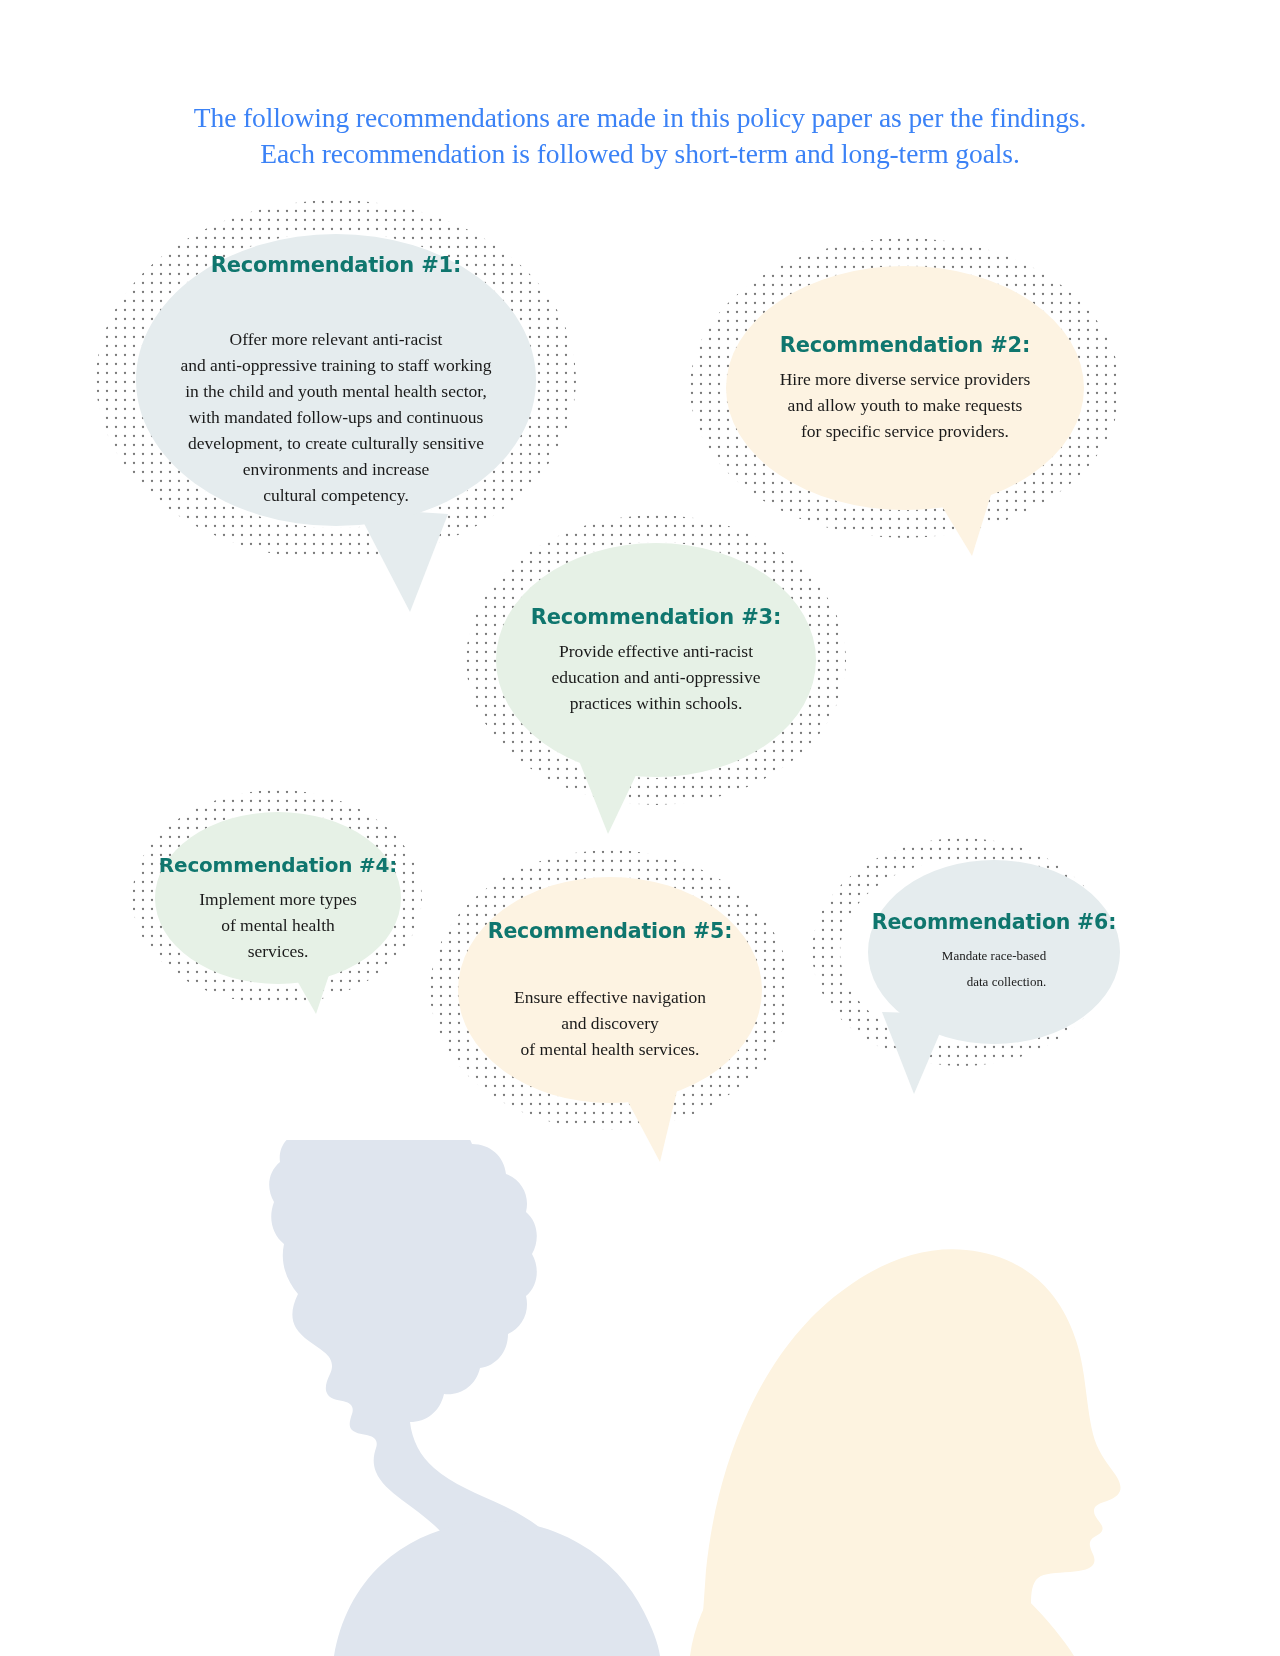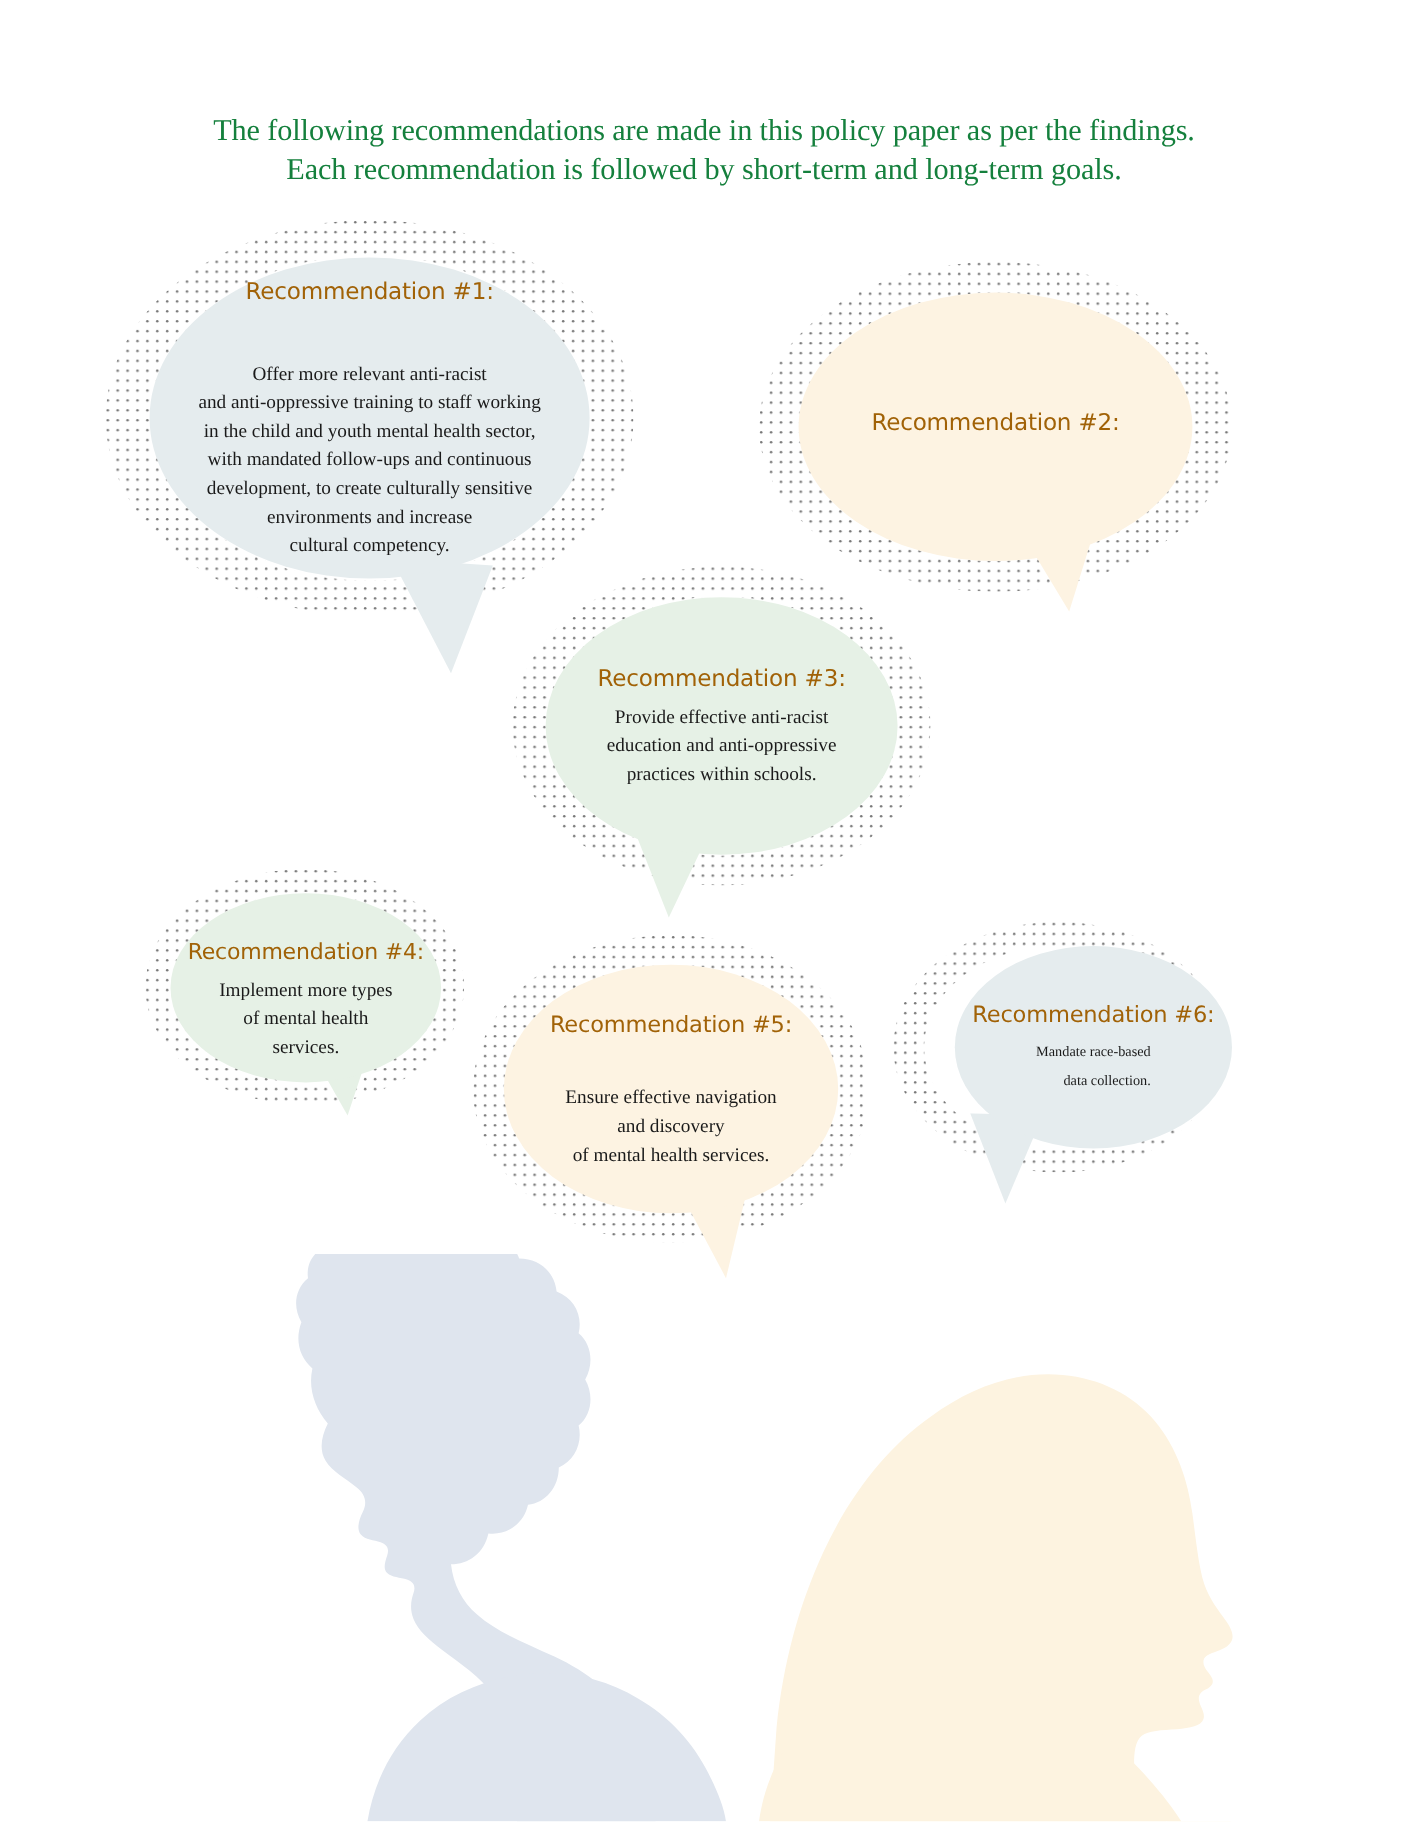--- a/index.html
+++ b/index.html
@@ -25,41 +25,41 @@
   
   .heading {
     position: absolute;
     left: 90px;
     top: 100px;
     width: 1100px;
     text-align: center;
     font-family: "Liberation Serif", serif;
     font-size: 27.5px;
     line-height: 36px;
-    color: #15803d;
+    color: #3b82f6;
     letter-spacing: -0.1px;
   }
   .heading .l2 { display: block; }
 
   
   .bubble {
     position: absolute;
     border-radius: 50%;
     box-sizing: border-box;
     display: flex;
     flex-direction: column;
     align-items: center;
     justify-content: center;
     text-align: center;
     z-index: 5;
   }
   .bubble .title {
     font-family: "DejaVu Sans", sans-serif;
-    color: #a16207;
-    font-weight: 400;
+    color: #0f766e;
+    font-weight: 700;
     letter-spacing: -0.2px;
     margin-bottom: 8px;
   }
   .bubble .body {
     font-family: "Liberation Serif", serif;
     color: #1a1a1a;
   }
   .bubble .body .ln { display: block; }
 
   
@@ -238,20 +238,25 @@
       <span class="ln">in the child and youth mental health sector,</span>
       <span class="ln">with mandated follow-ups and continuous</span>
       <span class="ln">development, to create culturally sensitive</span>
       <span class="ln">environments and increase</span>
       <span class="ln">cultural competency.</span>
     </div>
   </div>
 
   <div class="bubble" style="left:726px; top:266px; width:358px; height:244px; background:#fdf3e2;">
     <div class="title" style="font-size:21px; line-height:26px;">Recommendation #2:</div>
+    <div class="body" style="font-size:17.5px; line-height:26px;">
+      <span class="ln">Hire more diverse service providers</span>
+      <span class="ln">and allow youth to make requests</span>
+      <span class="ln">for specific service providers.</span>
+    </div>
   </div>
 
   <div class="bubble" style="left:496px; top:543px; width:320px; height:234px; background:#e6f1e6;">
     <div class="title" style="font-size:21px; line-height:26px;">Recommendation #3:</div>
     <div class="body" style="font-size:17.5px; line-height:26px;">
       <span class="ln">Provide effective anti-racist</span>
       <span class="ln">education and anti-oppressive</span>
       <span class="ln">practices within schools.</span>
     </div>
   </div>

